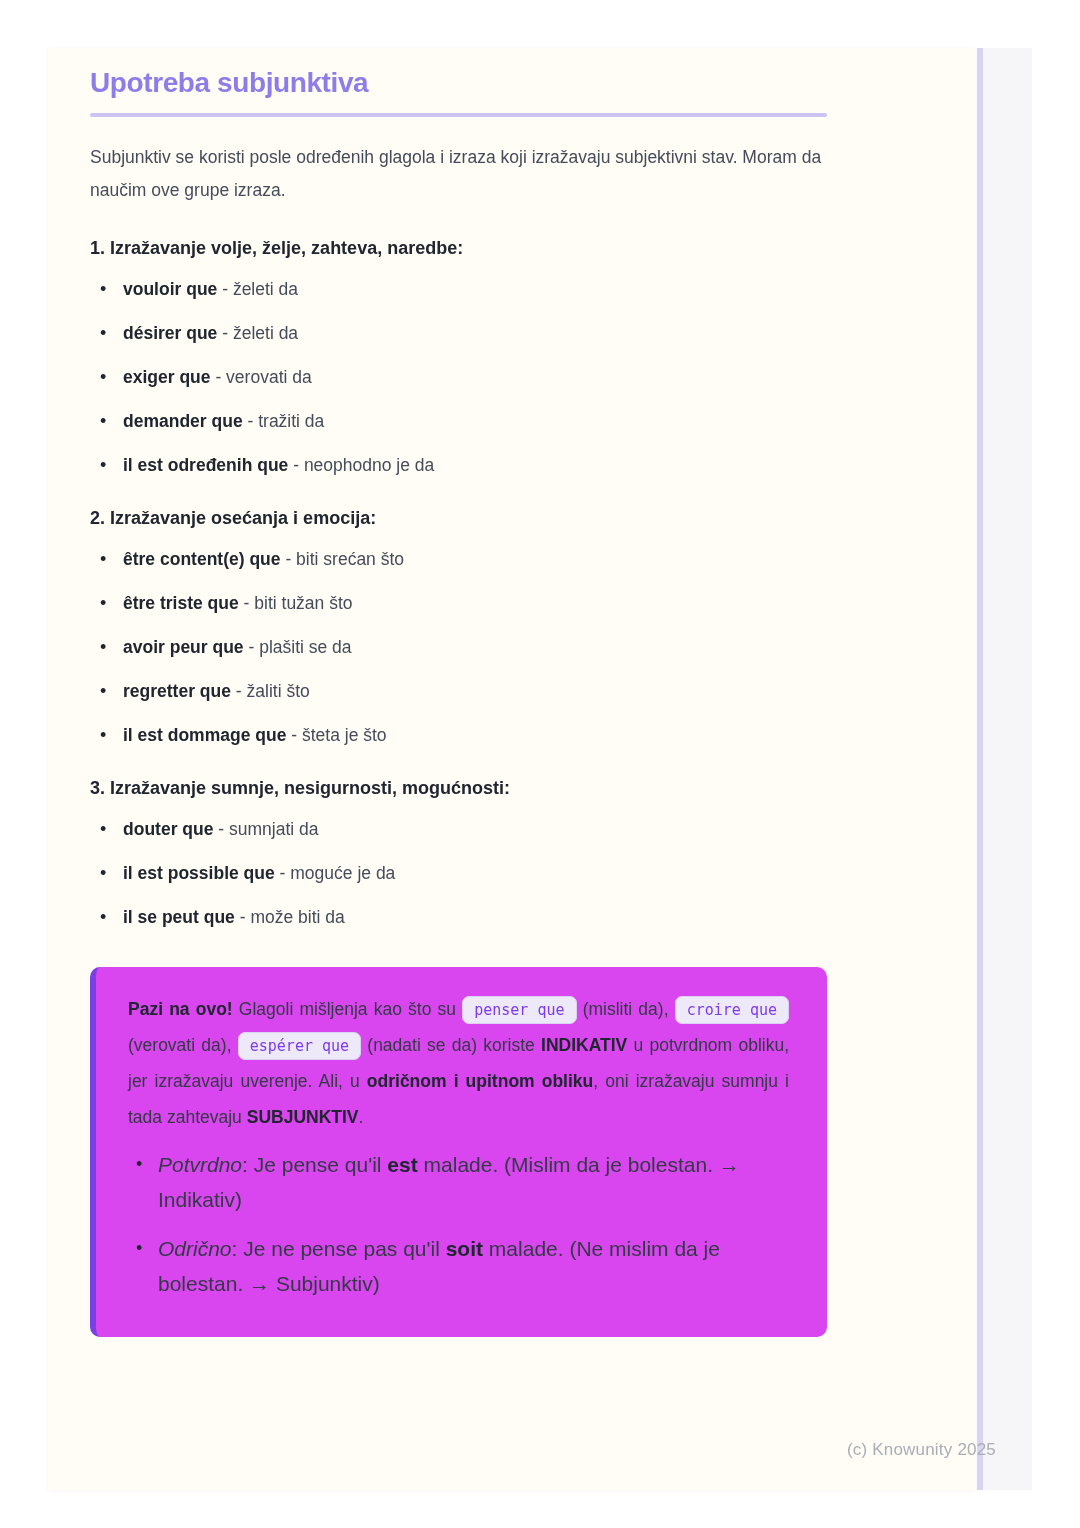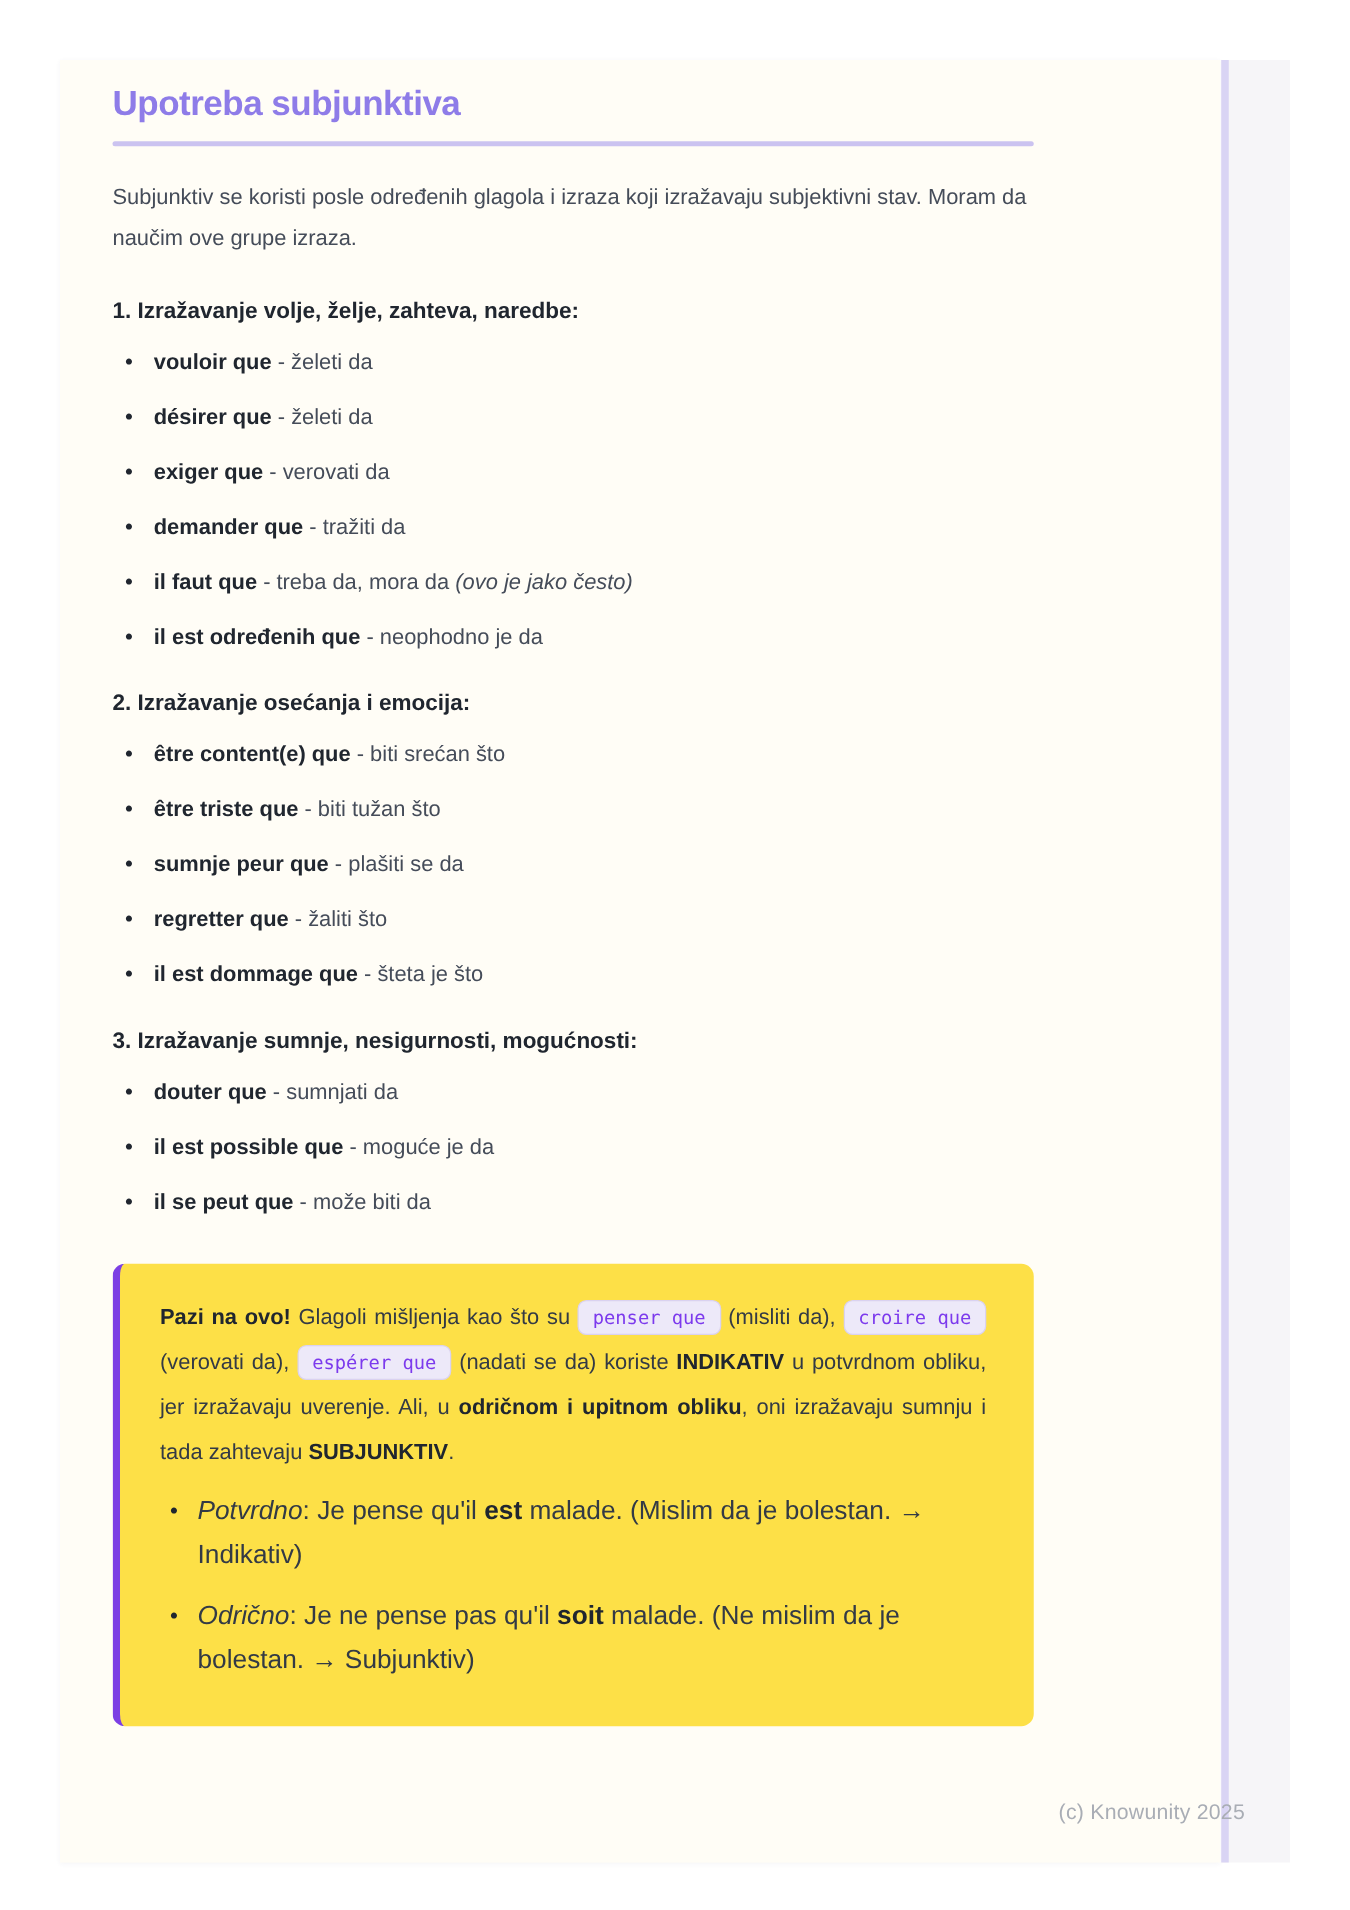--- a/index.html
+++ b/index.html
@@ -77,21 +77,21 @@
     top: 0;
     color: #20262F;
     font-size: 18px;
   }
   .term { font-weight: 700; color: #20262F; }
   .sep, .def { color: #454C59; }
   .note { font-style: italic; color: #454C59; }
 
   .callout {
     margin-top: 38px;
-    background: #fde047;
+    background: #d946ef;
     border-left: 6px solid #7C3FE4;
     border-radius: 10px;
     padding: 24px 38px 22px 32px;
     box-sizing: border-box;
   }
   .callout-text {
     margin: 0;
     font-size: 17.5px;
     line-height: 36px;
     text-align: justify;
@@ -167,29 +167,28 @@
       <div class="title-underline"></div>
 
       <p class="intro">Subjunktiv se koristi posle određenih glagola i izraza koji izražavaju subjektivni stav. Moram da naučim ove grupe izraza.</p>
 
       <h2 class="section-heading">1. Izražavanje volje, želje, zahteva, naredbe:</h2>
       <ul class="term-list">
         <li><span class="term">vouloir que</span><span class="sep"> - </span><span class="def">želeti da</span></li>
         <li><span class="term">désirer que</span><span class="sep"> - </span><span class="def">želeti da</span></li>
         <li><span class="term">exiger que</span><span class="sep"> - </span><span class="def">verovati da</span></li>
         <li><span class="term">demander que</span><span class="sep"> - </span><span class="def">tražiti da</span></li>
-        <li><span class="term">il faut que</span><span class="sep"> - </span><span class="def">treba da, mora da </span><em class="note">(ovo je jako često)</em></li>
         <li><span class="term">il est određenih que</span><span class="sep"> - </span><span class="def">neophodno je da</span></li>
       </ul>
 
       <h2 class="section-heading">2. Izražavanje osećanja i emocija:</h2>
       <ul class="term-list">
         <li><span class="term">être content(e) que</span><span class="sep"> - </span><span class="def">biti srećan što</span></li>
         <li><span class="term">être triste que</span><span class="sep"> - </span><span class="def">biti tužan što</span></li>
-        <li><span class="term">sumnje peur que</span><span class="sep"> - </span><span class="def">plašiti se da</span></li>
+        <li><span class="term">avoir peur que</span><span class="sep"> - </span><span class="def">plašiti se da</span></li>
         <li><span class="term">regretter que</span><span class="sep"> - </span><span class="def">žaliti što</span></li>
         <li><span class="term">il est dommage que</span><span class="sep"> - </span><span class="def">šteta je što</span></li>
       </ul>
 
       <h2 class="section-heading">3. Izražavanje sumnje, nesigurnosti, mogućnosti:</h2>
       <ul class="term-list">
         <li><span class="term">douter que</span><span class="sep"> - </span><span class="def">sumnjati da</span></li>
         <li><span class="term">il est possible que</span><span class="sep"> - </span><span class="def">moguće je da</span></li>
         <li><span class="term">il se peut que</span><span class="sep"> - </span><span class="def">može biti da</span></li>
       </ul>

